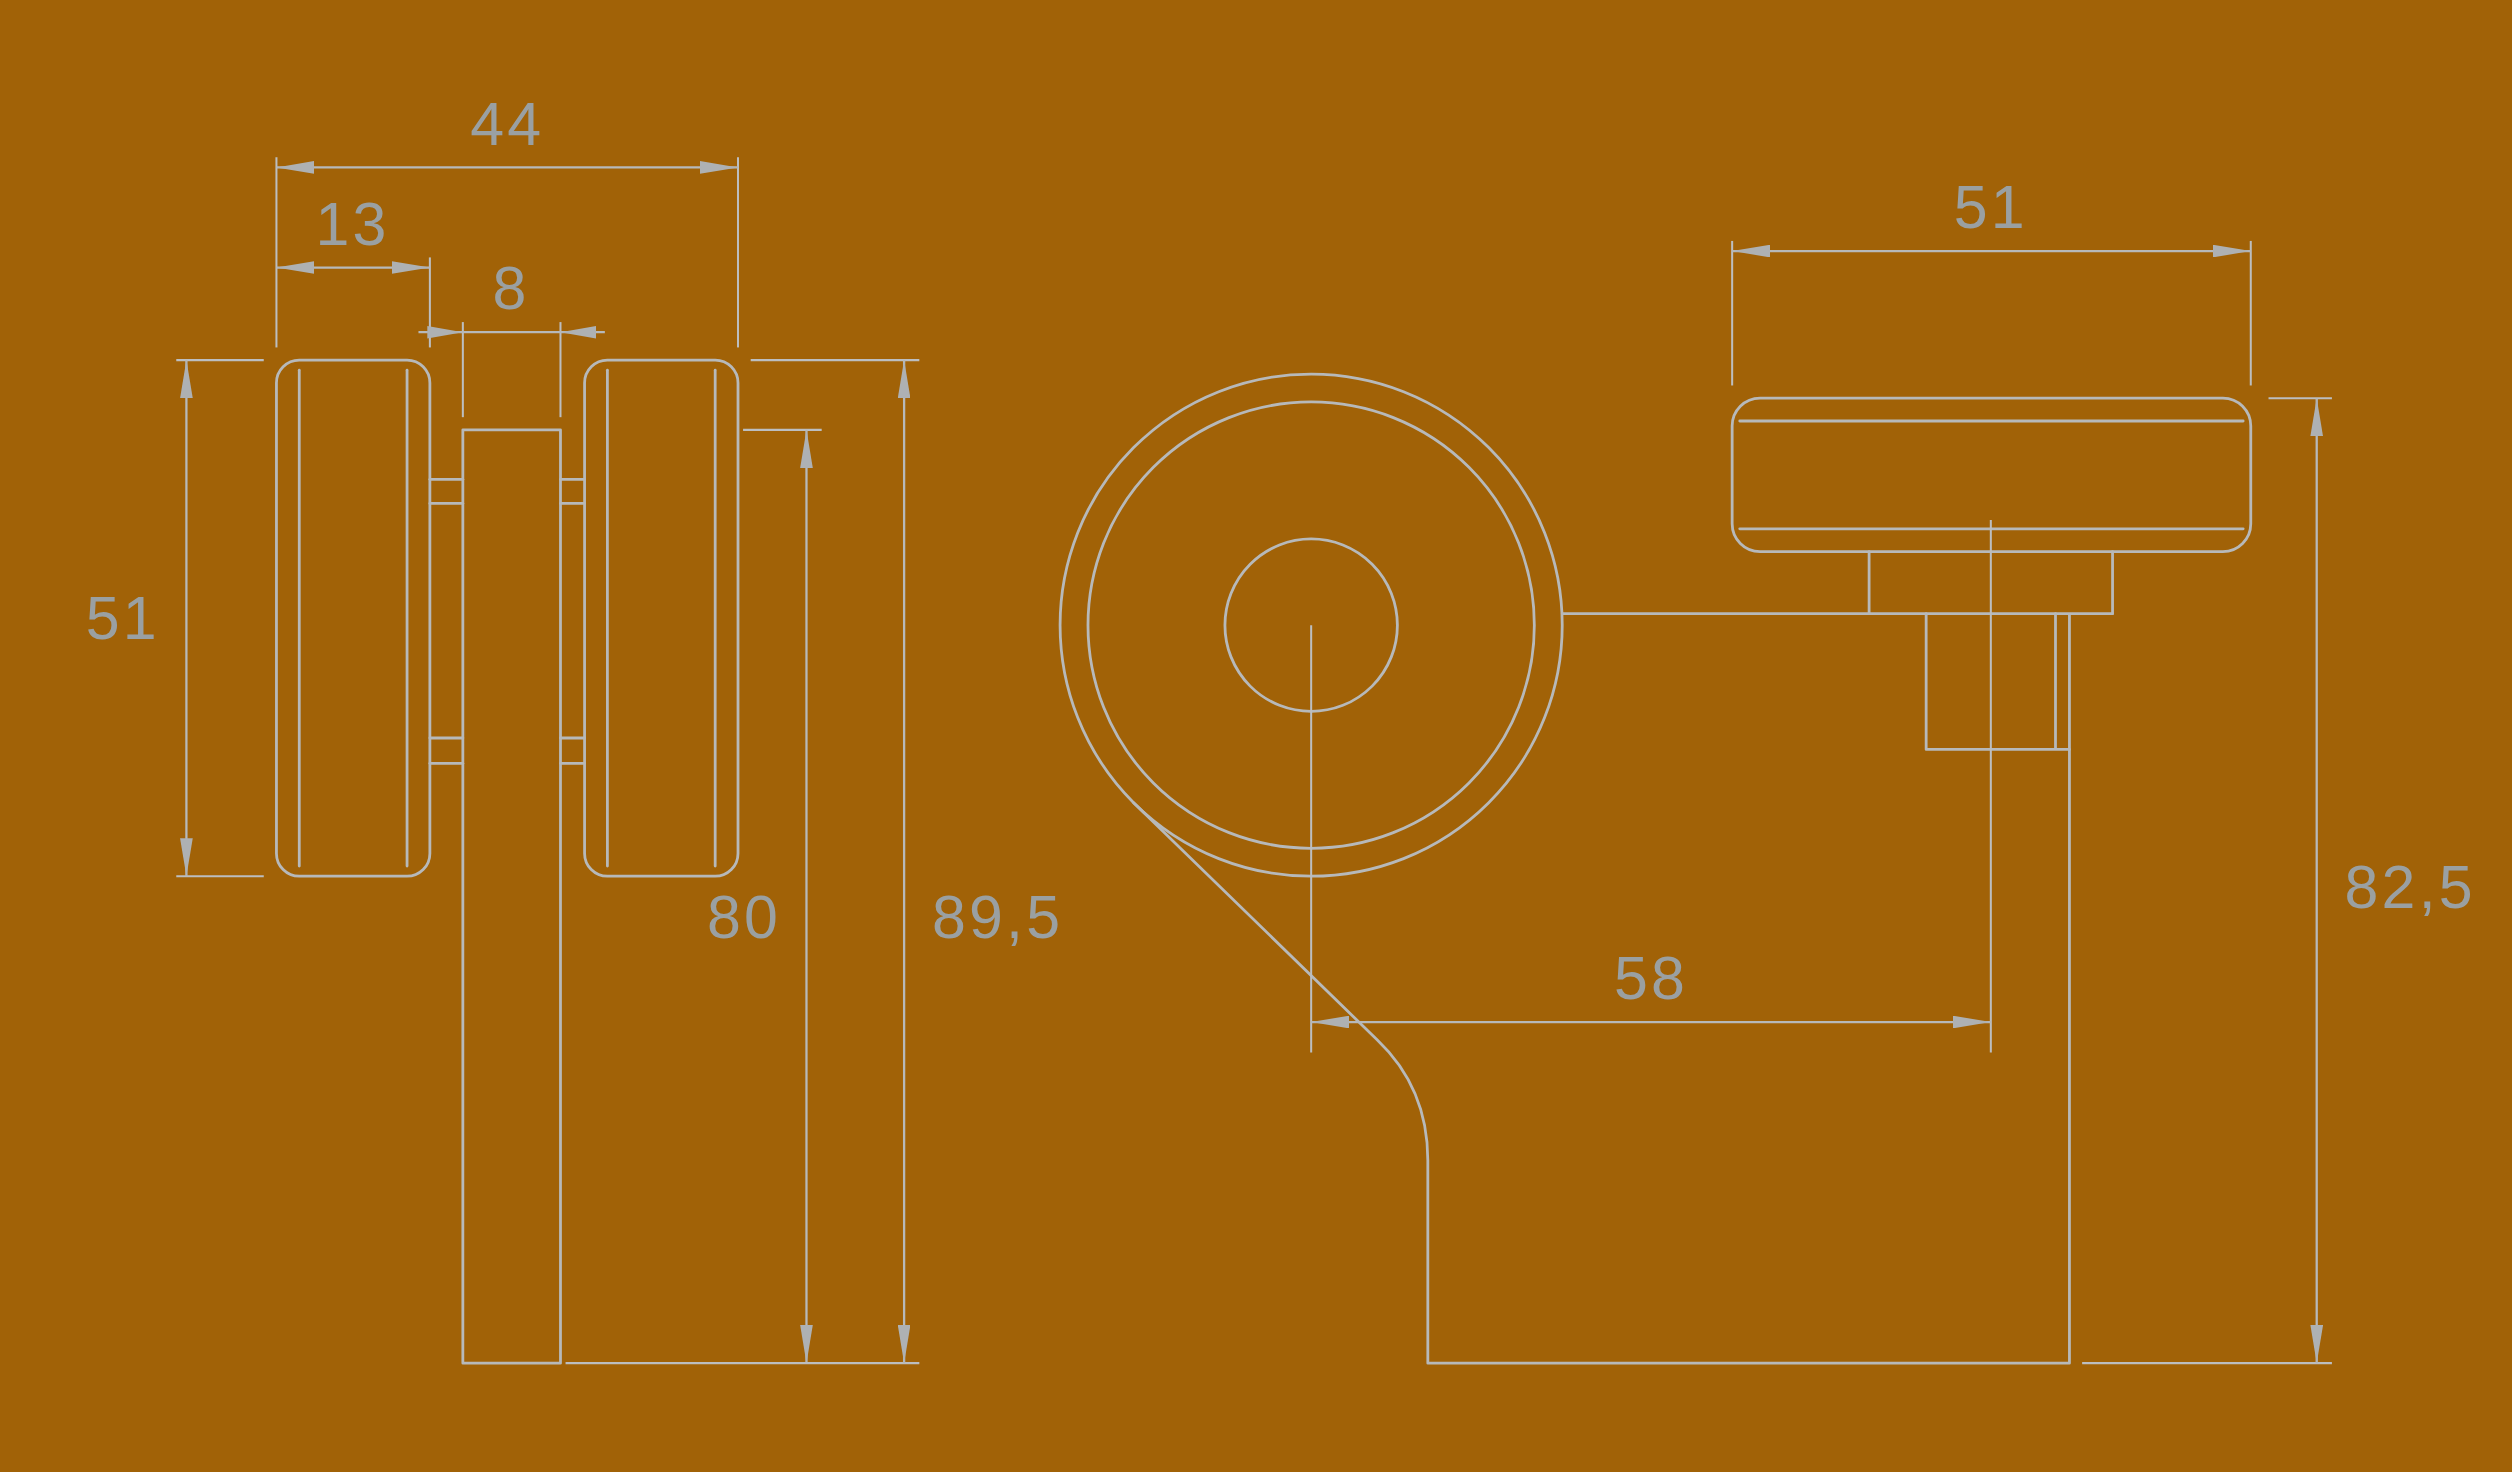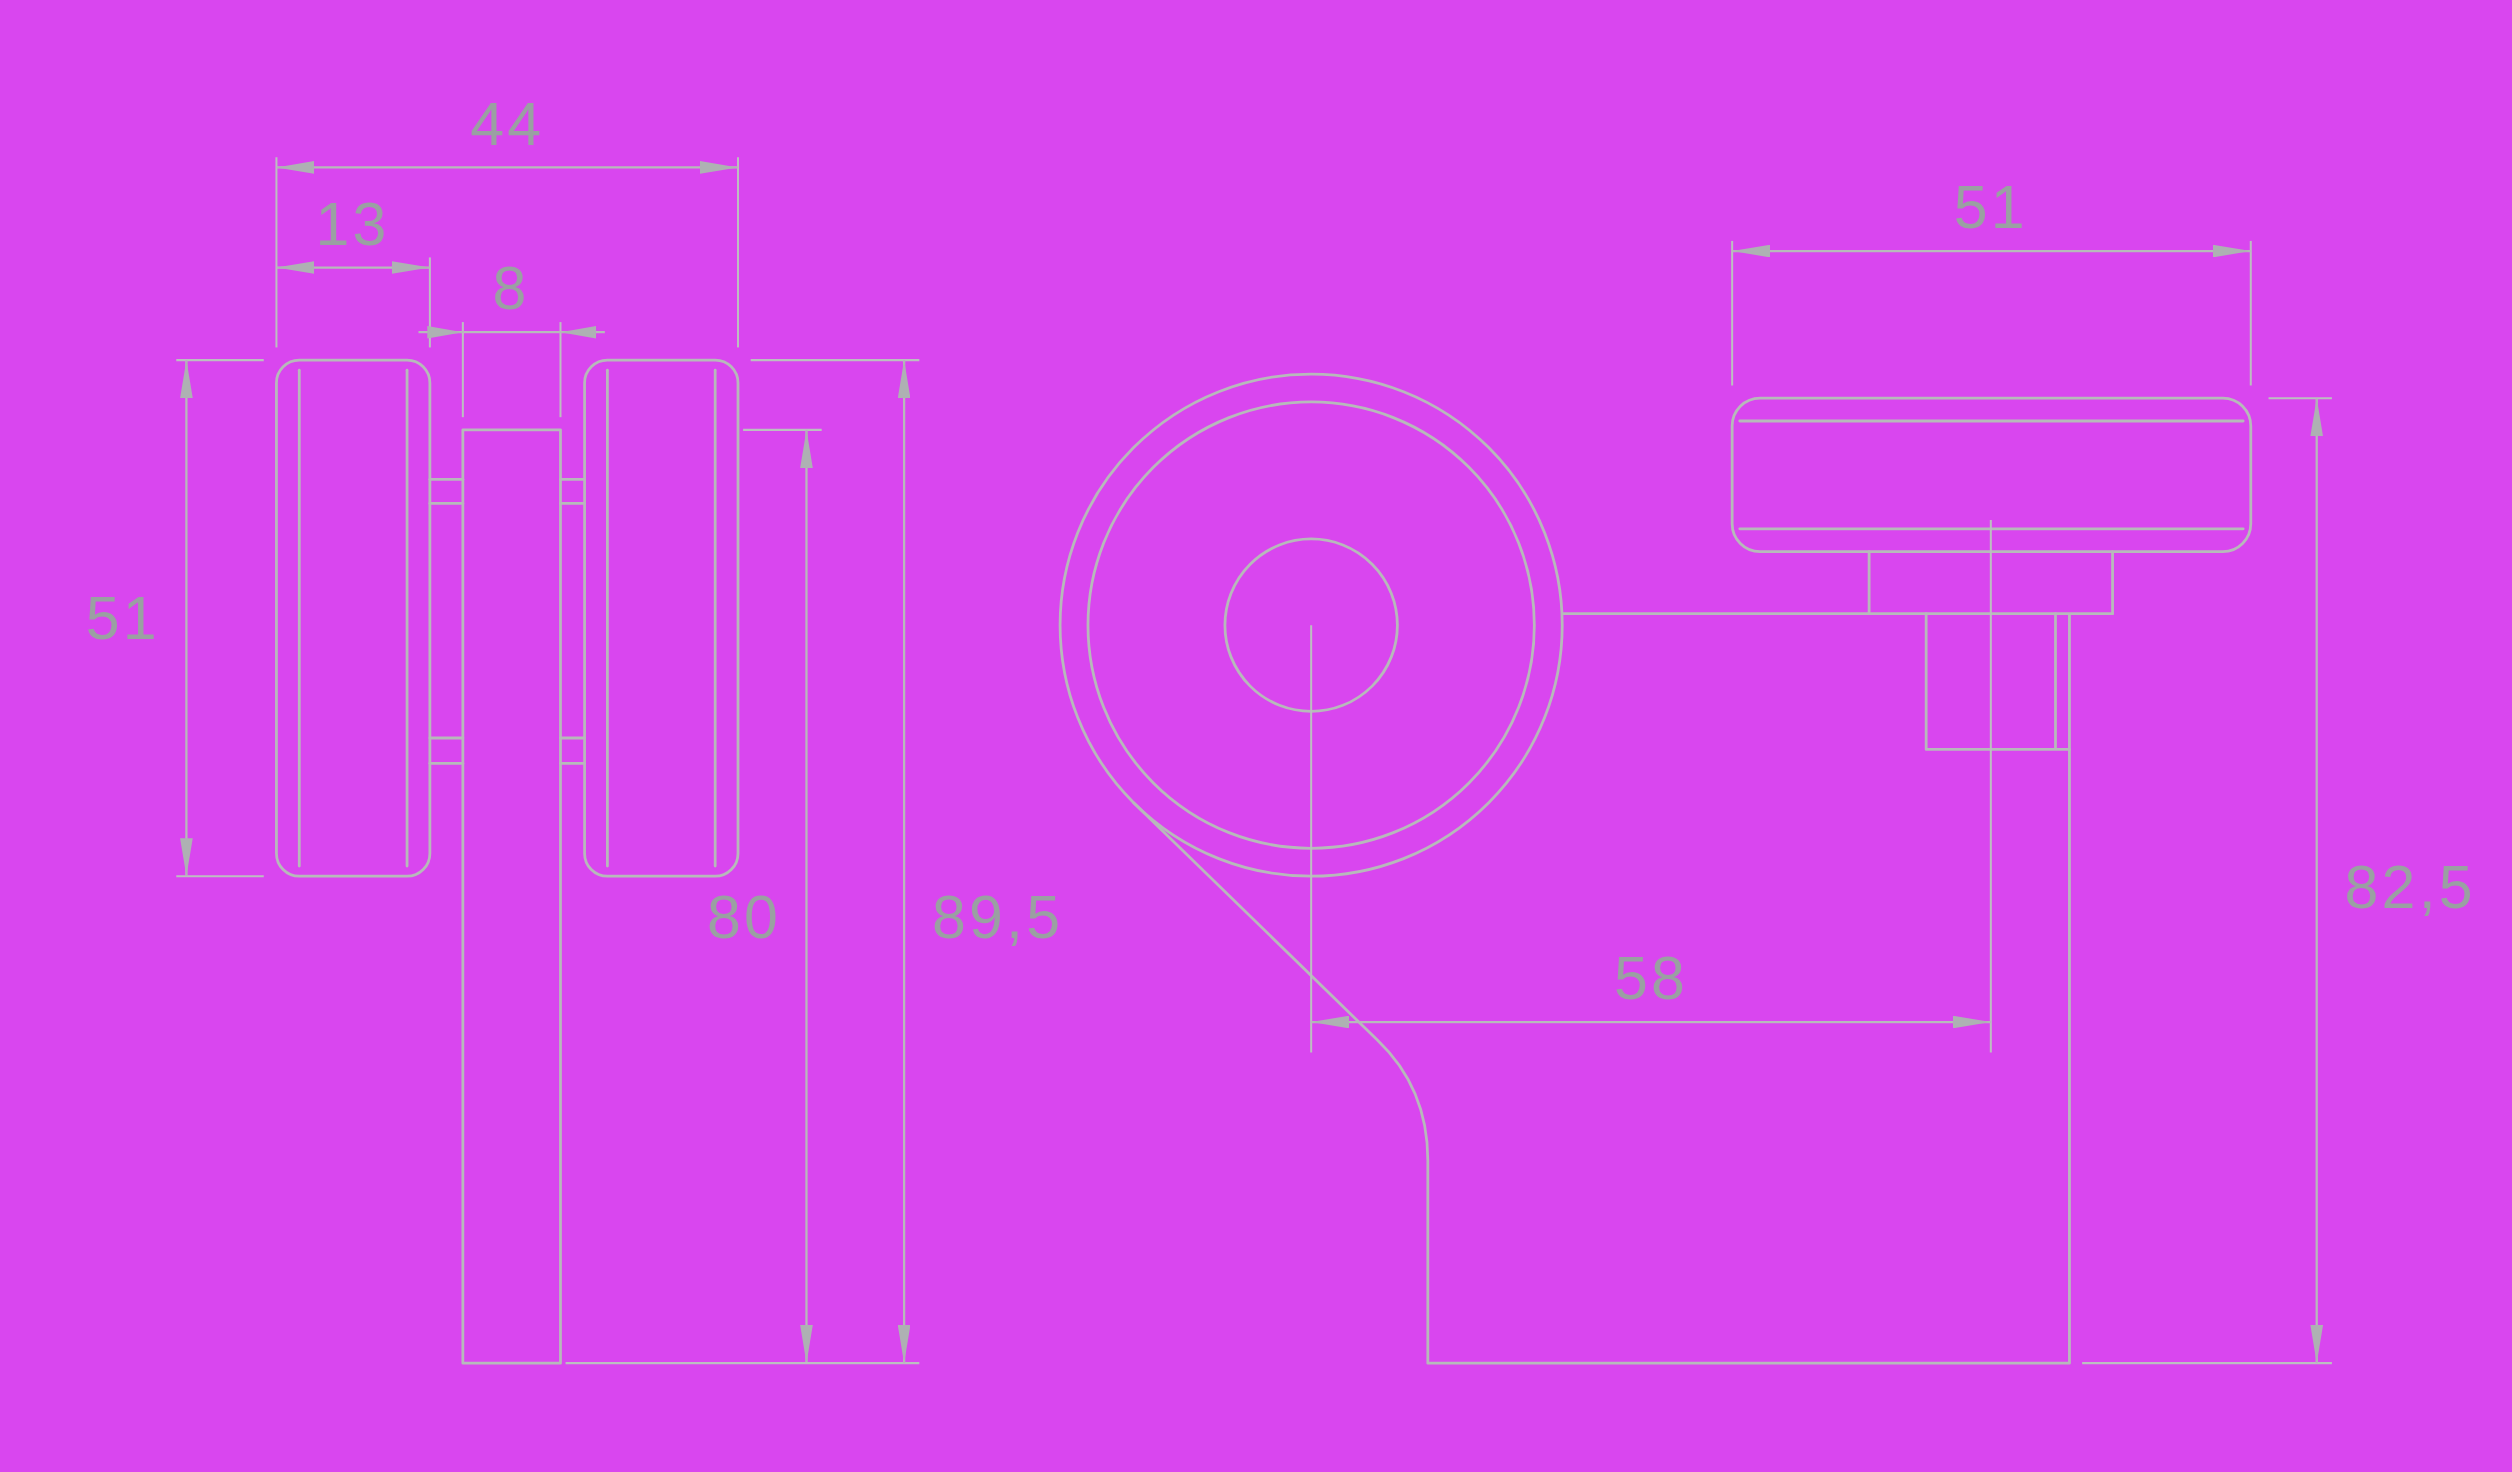--- a/index.html
+++ b/index.html
@@ -2,21 +2,21 @@
 <html style="font-size:10px"><head>
 <meta charset="utf-8">
 <style>
   html, body {
     margin: 0;
     padding: 0;
     background: #ffffff;
   }
   .drawing-wrap {
     width: 100%;
-    background: #d946ef;
+    background: #a16207;
   }
   svg { display: block; width: 100%; height: auto; }
 
   .obj  { stroke: #b7b9ba; stroke-width: 2.2; fill: none; stroke-linejoin: round; stroke-linecap: round; }
   .dim  { stroke: #b7b9ba; stroke-width: 1.8; fill: none; }
   .ext  { stroke: #bcbec0; stroke-width: 1.6; fill: none; }
   .cl   { stroke: #bcbec0; stroke-width: 1.6; fill: none; }
   .arrowhead { fill: #aeb1b3; stroke: none; }
   .dim-text {
     font-family: "Liberation Sans", "DejaVu Sans", sans-serif;

